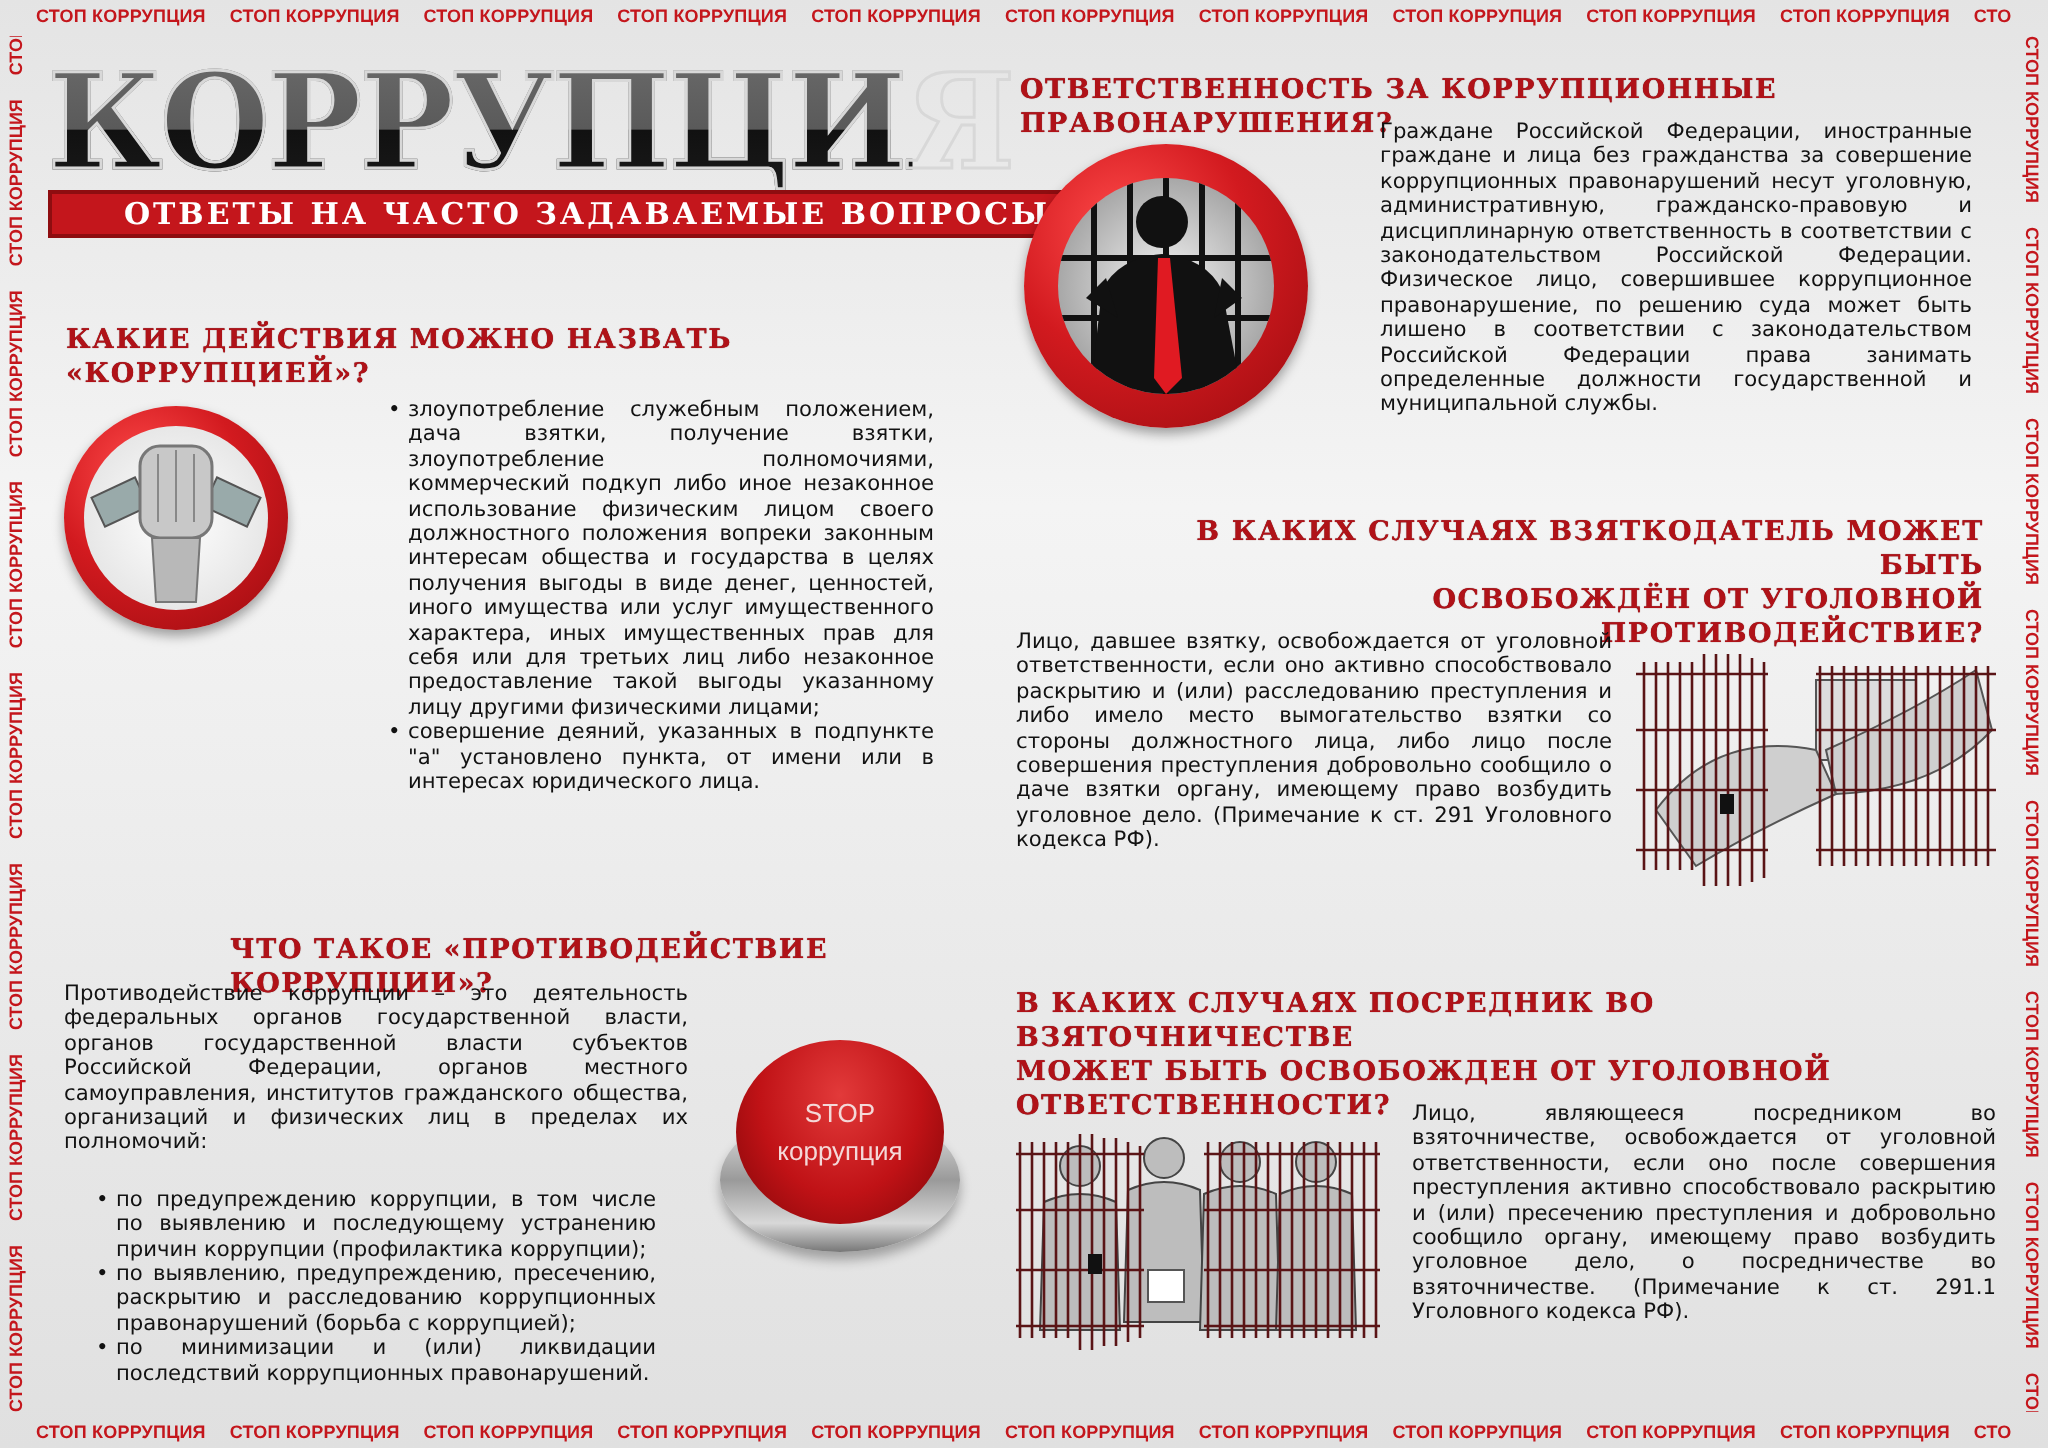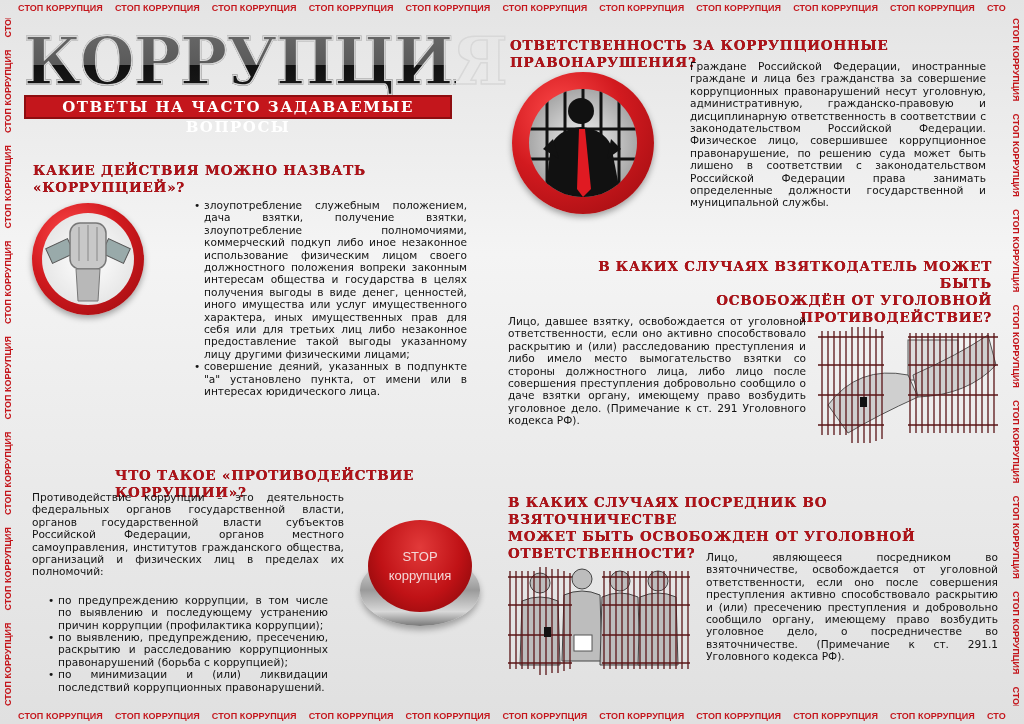--- a/index.html
+++ b/index.html
@@ -37,21 +37,21 @@
     .main-title {
       position: absolute; left: 24px; top: 26px; width: 455px; height: 70px;
       font-family: "DejaVu Serif", serif; font-weight: bold; font-size: 66px;
       letter-spacing: -1px; line-height: 70px;
       background: linear-gradient(180deg, #6a6a6a 0%, #5a5a5a 55%, #111 56%, #1a1a1a 100%);
       -webkit-background-clip: text; background-clip: text; color: transparent;
       -webkit-text-stroke: 1.5px #d8d8d8;
       transform: scaleX(0.95); transform-origin: left center;
     }
     .subtitle-banner {
-      position: absolute; left: 24px; top: 95px; width: 428px; height: 24px;
+      position: absolute; left: 24px; top: 95px; width: 539px; height: 24px;
       background: #c4161c; border: 2px solid #8e0d10;
       color: #fff; font-family: "DejaVu Serif", serif; font-weight: bold;
       font-size: 15px; line-height: 20px; text-align: center; letter-spacing: 1.5px;
     }
 
     .heading {
       position: absolute; color: #b01218;
       font-family: "DejaVu Serif", serif; font-weight: bold; font-size: 13.5px;
       letter-spacing: 0.8px; line-height: 17px;
       text-shadow: 0 0 0.4px #6a0a0d;

